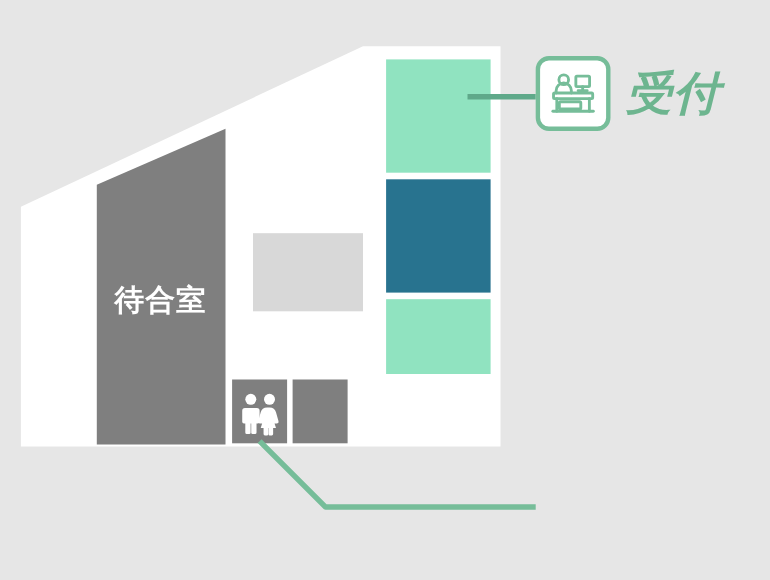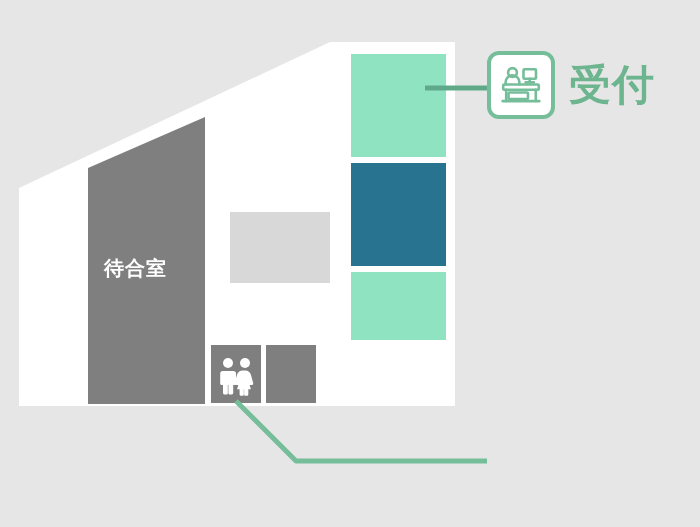--- a/index.html
+++ b/index.html
@@ -28,20 +28,21 @@
   }
   .badge-group {
     position: absolute;
     display: flex;
     align-items: center;
     gap: 14px;
   }
   #badge-reception {
     left: 487px;
     top: 51px;
+    font-style: italic;
   }
   #badge-toilet {
     left: 487px;
     top: 428px;
   }
   .badge-box {
     width: 68px;
     height: 68px;
     border: 4px solid #76bd99;
     border-radius: 12px;
@@ -59,21 +60,21 @@
     font-size: 42px;
     font-weight: bold;
     color: #6db58f;
     line-height: 1;
     letter-spacing: 1px;
     white-space: nowrap;
   }
   .room-label {
     position: absolute;
     color: #ffffff;
-    font-size: 20px;
+    font-size: 27px;
     font-weight: bold;
     letter-spacing: 1px;
     white-space: nowrap;
   }
   #label-waiting-room {
     left: 104px;
     top: 255px;
   }
 </style>
 </head>

